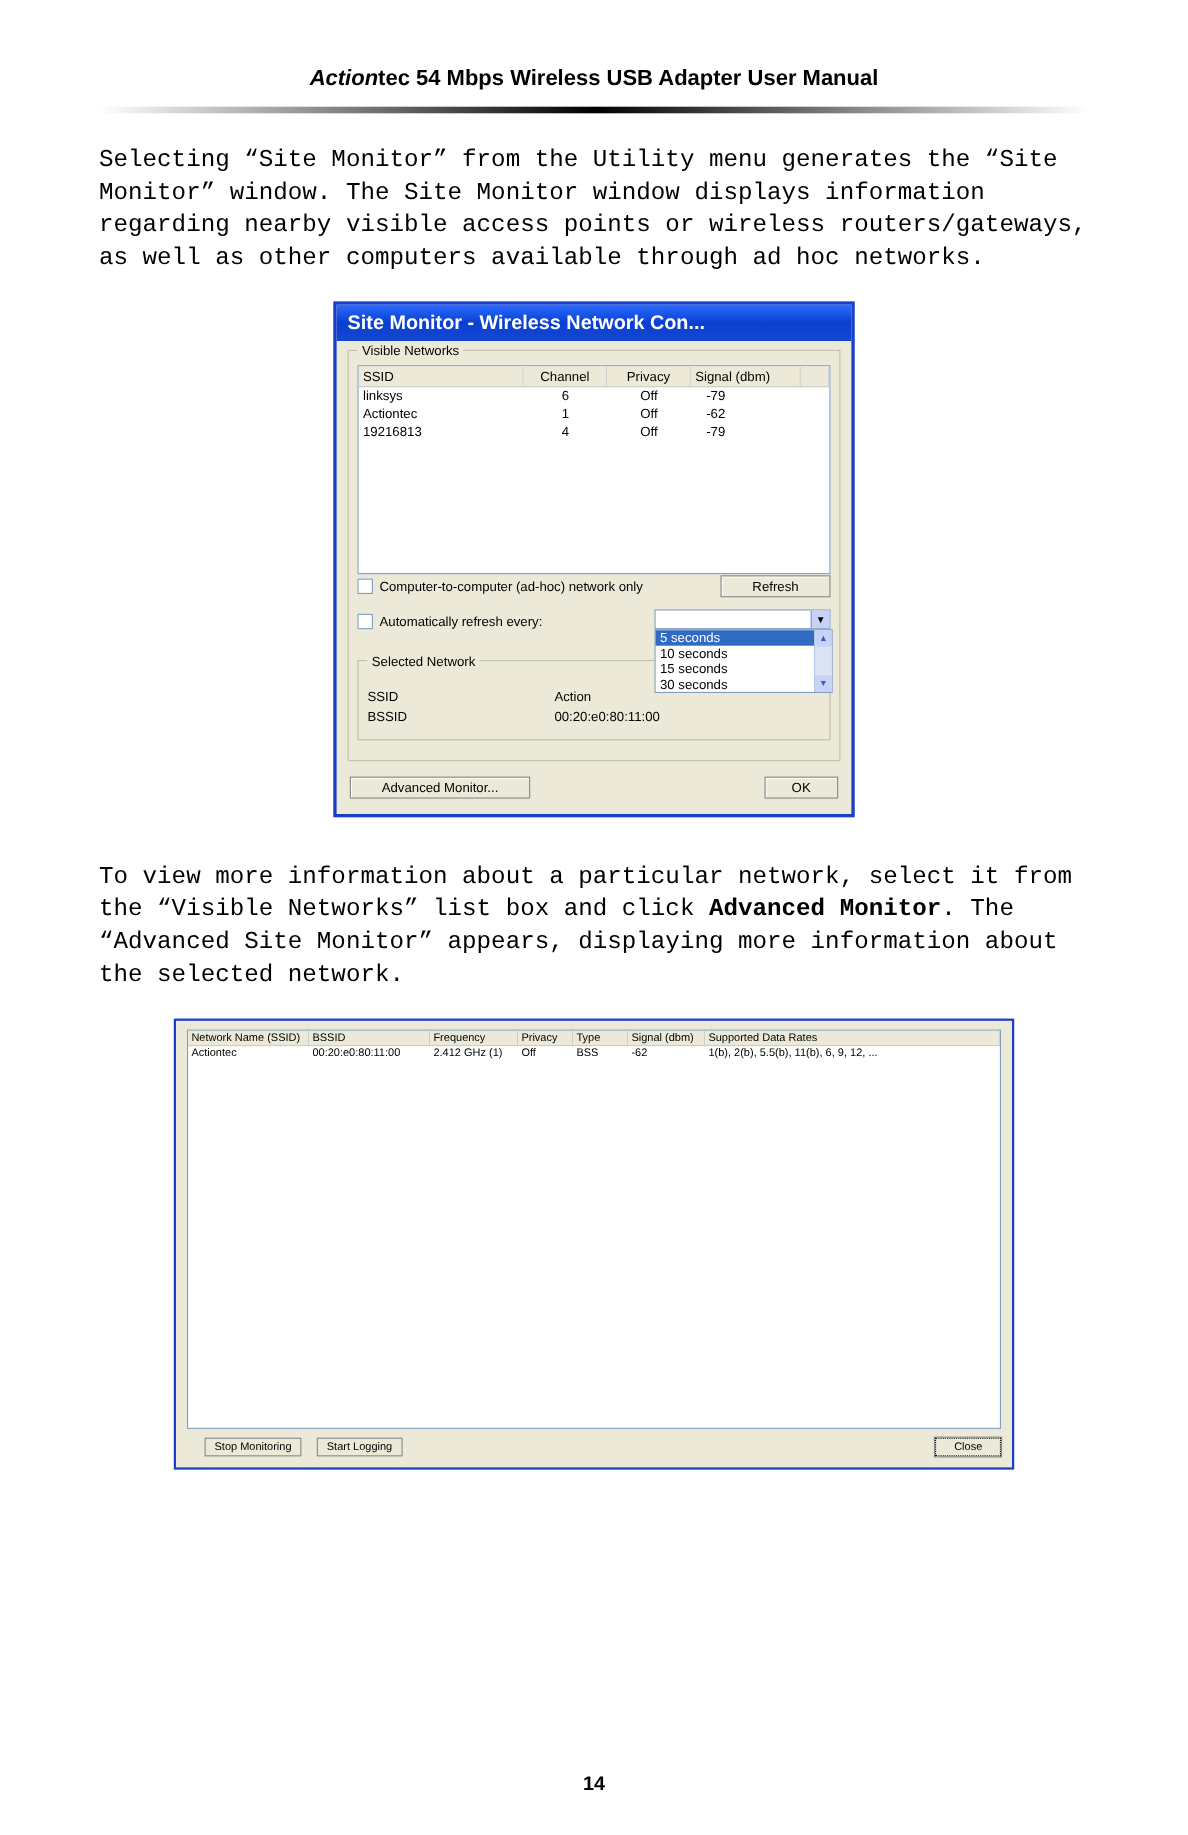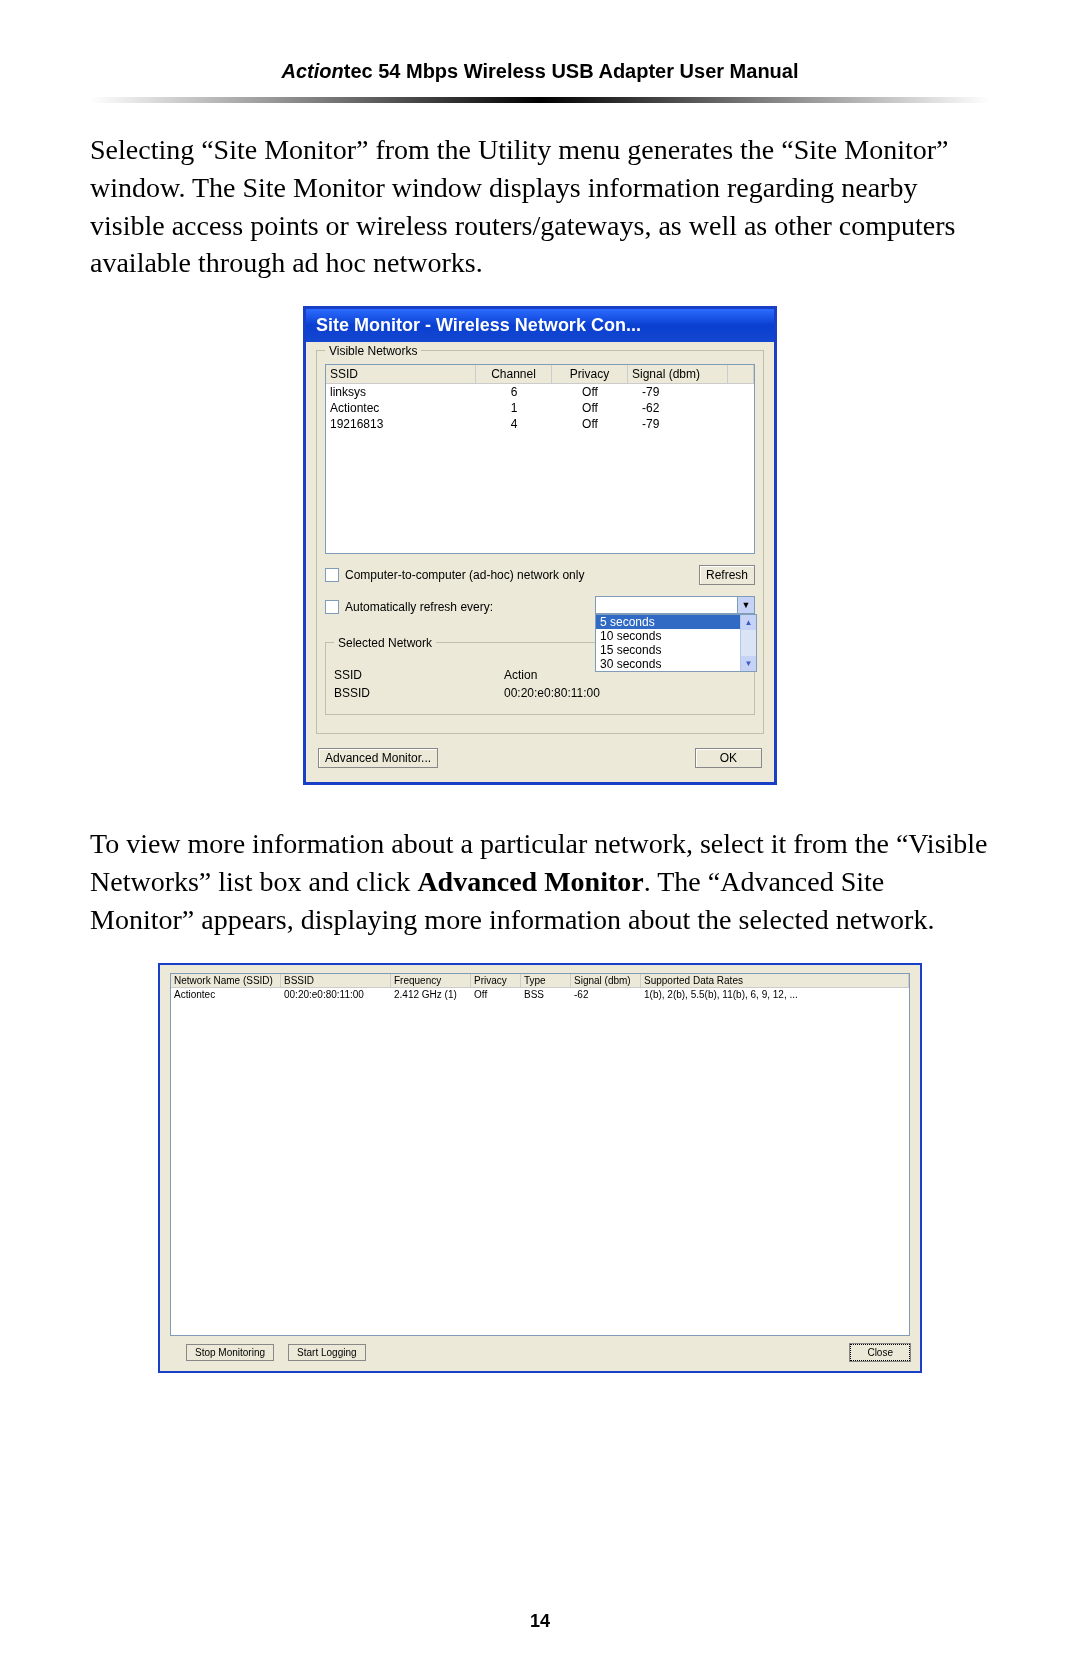--- a/index.html
+++ b/index.html
@@ -28,24 +28,24 @@
     background: linear-gradient(to right, #fff 0%, #000 50%, #fff 100%);
     margin: 0 0 28px 0;
   }
   .section-title {
     font-family: Arial, Helvetica, sans-serif;
     font-weight: bold;
     font-size: 28px;
     margin-bottom: 10px;
   }
   .body-text {
-    font-size: 28px;
+    font-size: 22px;
     line-height: 1.35;
     margin-bottom: 24px;
-    font-family: Liberation Serif, serif;
+    font-family: Liberation Mono, monospace;
   }
   .body-text b { font-family: inherit; }
 
   
   .win1 {
     width: 468px;
     margin: 0 auto 40px auto;
     border: 3px solid #1a3fc7;
     background: #ece9d8;
     font-family: Tahoma, Arial, sans-serif;
@@ -107,21 +107,21 @@
   .col-sig    { width: 100px; text-align: left; }
   .col-pad    { flex: 1; }
   .net-row .col-ssid { text-align: left; }
   .net-row .col-sig  { text-align: left; padding-left:14px;}
 
   .check-row { display:flex; align-items:center; gap:6px; font-size:12px; margin:4px 0;}
   .fake-check { width:12px; height:12px; border:1px solid #7f9db9; background:#fff; display:inline-block;}
   .btn {
     background: #ece9d8;
     border: 1px solid #888;
-    padding: 2px 6px;
+    padding: 2px 28px;
     font-size: 12px;
     font-family: Tahoma, Arial, sans-serif;
     box-shadow: 1px 1px 0 #fff inset;
   }
   .row-flex { display:flex; align-items:center; justify-content:space-between; }
   .dropdown-box {
     position: relative;
     width: 160px;
     background:#fff;
     border:1px solid #7f9db9;
@@ -232,21 +232,21 @@
             <div class="col-priv">Off</div>
             <div class="col-sig">-62</div>
           </div>
           <div class="net-row">
             <div class="col-ssid">19216813</div>
             <div class="col-chan">4</div>
             <div class="col-priv">Off</div>
             <div class="col-sig">-79</div>
           </div>
         </div>
-        <div class="row-flex" style="margin-top:10px">
+        <div class="row-flex" style="margin-top:0">
           <div class="check-row">
             <span class="fake-check"></span>
             <span>Computer-to-computer (ad-hoc) network only</span>
           </div>
           <button class="btn">Refresh</button>
         </div>
         <div class="row-flex" style="margin-top:10px; align-items:flex-start;">
           <div class="check-row">
             <span class="fake-check"></span>
             <span>Automatically refresh every:</span>

